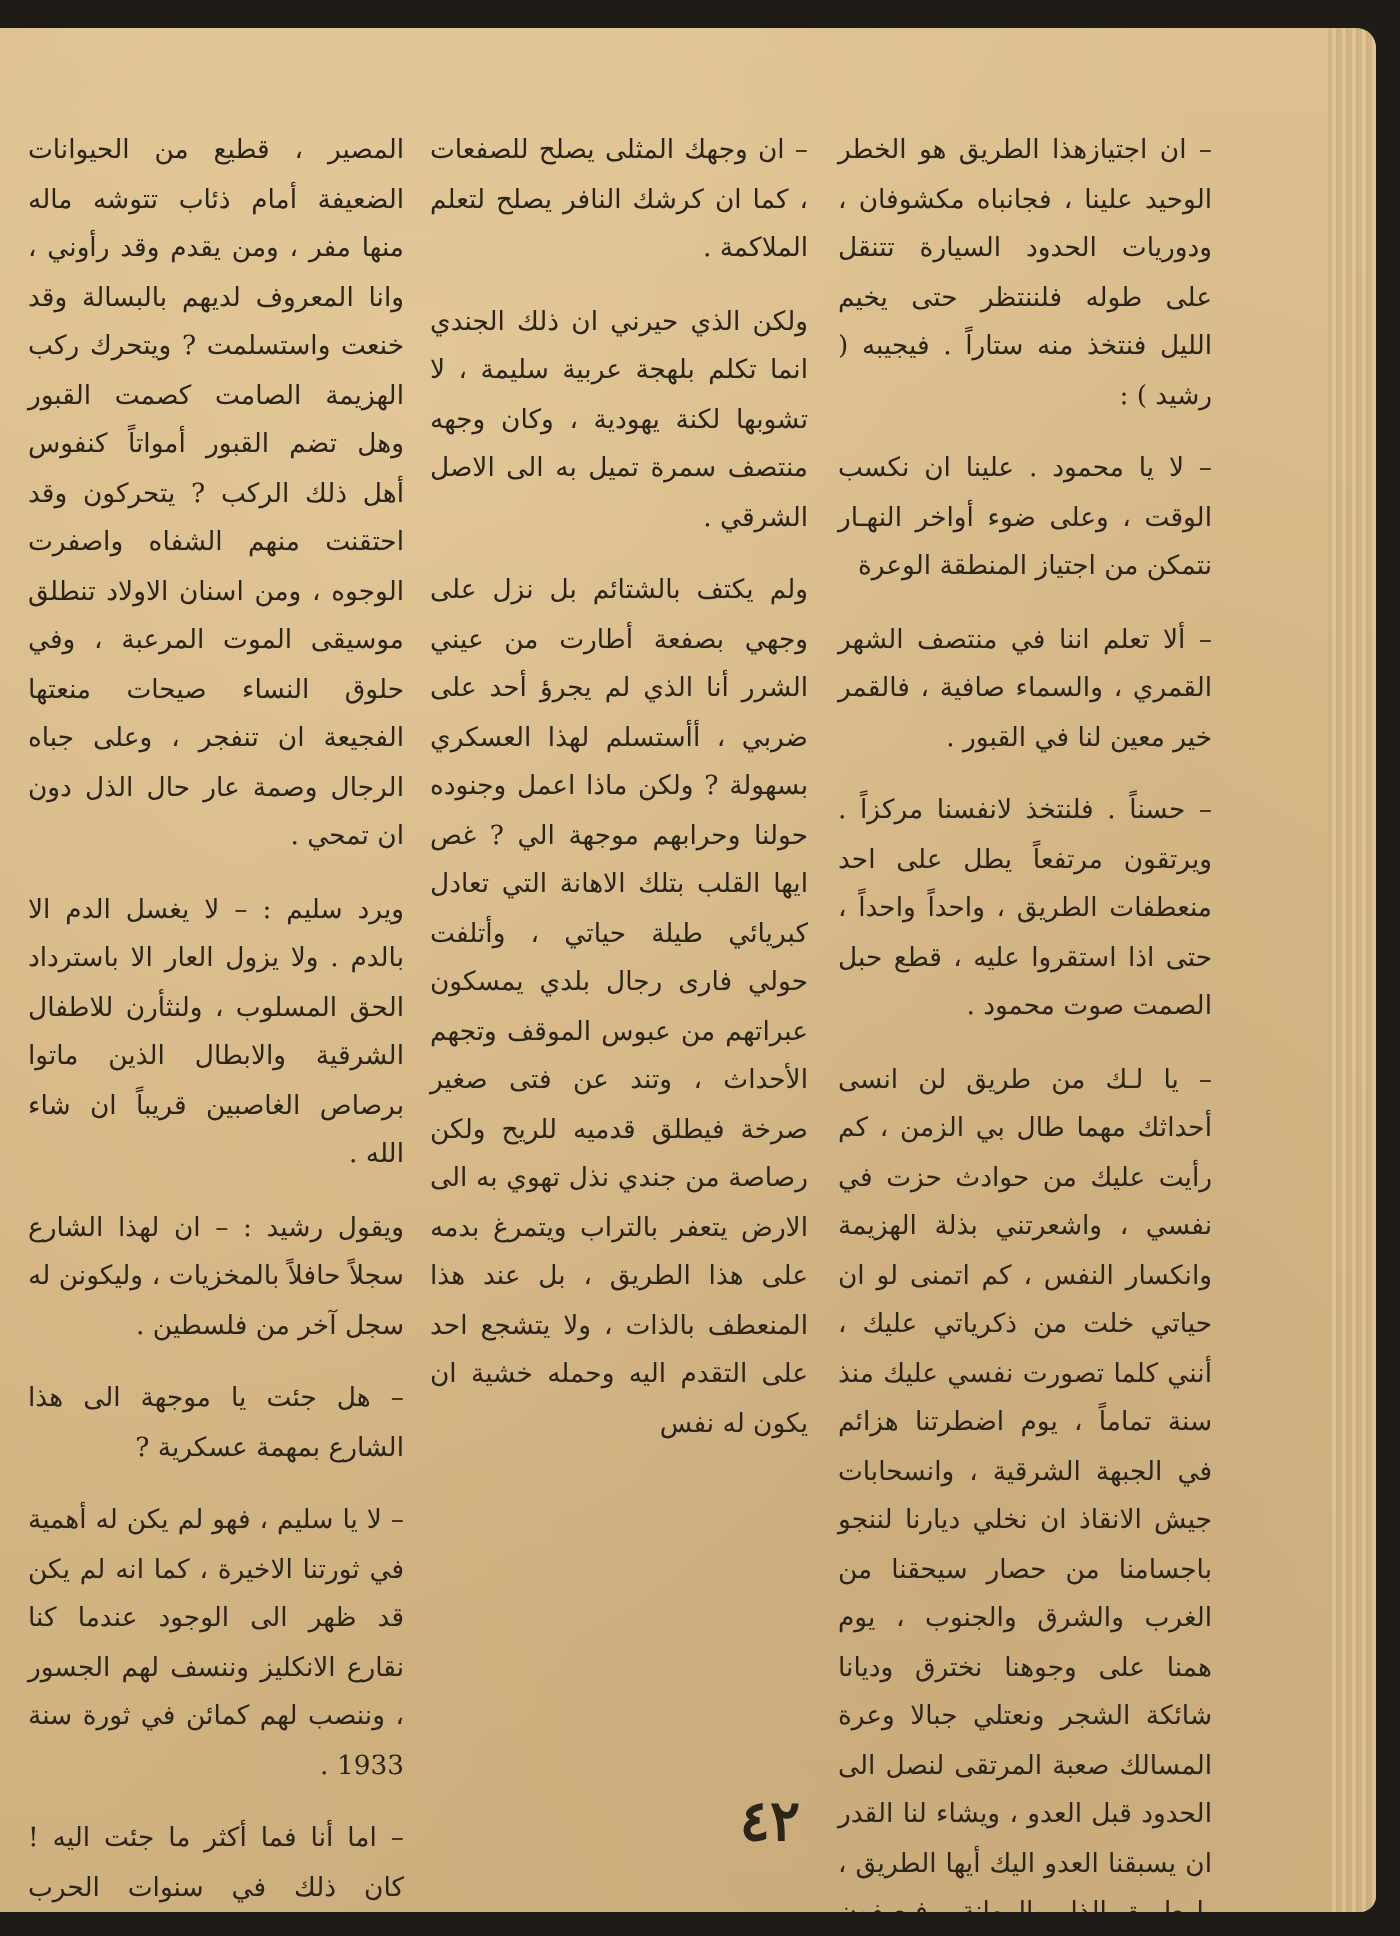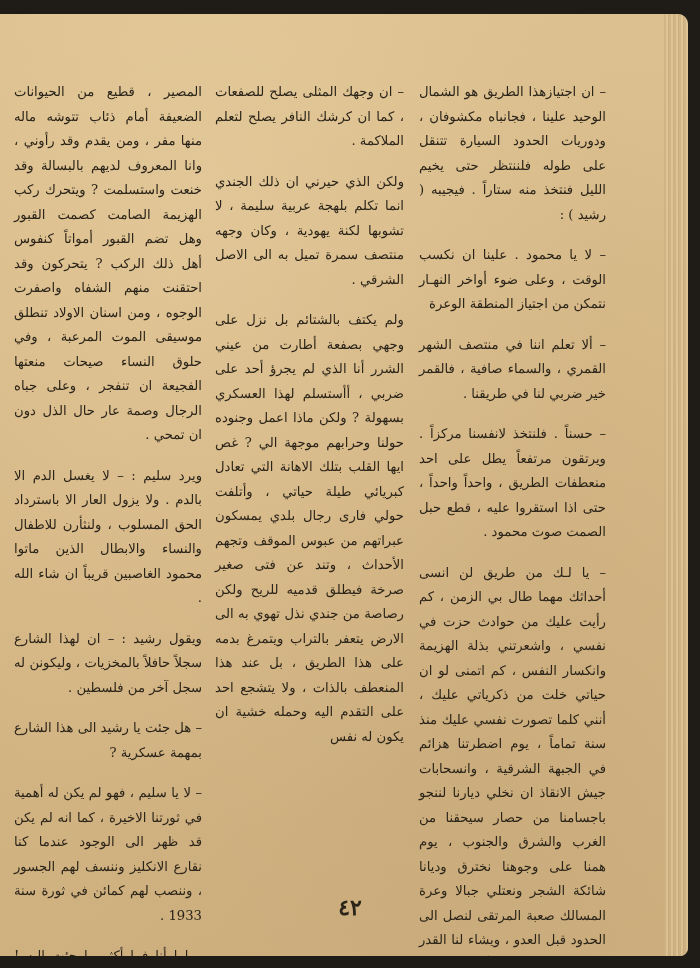--- a/index.html
+++ b/index.html
@@ -45,58 +45,57 @@
       text-align-last: right;
       font-family: "DejaVu Serif", serif;
       font-size: 13.2px;
       line-height: 24.5px;
       color: #2b2419;
     }
     .col-right  { left: 419px; width: 187px; }
     .col-middle { left: 215px; width: 189px; }
     .col-left   { left: 14px;  width: 188px; }
     .para {
-      margin: 16px 0 12px 0;
+      margin: 0 0 12px 0;
     }
     .page-number {
       position: absolute;
       left: 300px;
       top: 880px;
       width: 100px;
-      text-align: center;
       font-family: "DejaVu Serif", serif;
-      font-size: 22px;
+      font-size: 28px;
       font-weight: bold;
       color: #2b2419;
       direction: rtl;
     }
   </style>
 </head>
 <body>
 
 <div class="page">
   <div class="page-edges"></div>
 
   <div class="column col-right">
-    <p class="para">– ان اجتيازهذا الطريق هو الشمال الوحيد علينا ، فجانباه مكشوفان ، ودوريات الحدود السيارة تتنقل على طوله فلننتظر حتى يخيم الليل فنتخذ منه ستاراً . فيجيبه ( رشيد ) :</p>
+    <p class="para">– ان اجتيازهذا الطريق هو الخطر الوحيد علينا ، فجانباه مكشوفان ، ودوريات الحدود السيارة تتنقل على طوله فلننتظر حتى يخيم الليل فنتخذ منه ستاراً . فيجيبه ( رشيد ) :</p>
     <p class="para">– لا يا محمود . علينا ان نكسب الوقت ، وعلى ضوء أواخر النهـار نتمكن من اجتياز المنطقة الوعرة</p>
-    <p class="para">– ألا تعلم اننا في منتصف الشهر القمري ، والسماء صافية ، فالقمر خير ضربي لنا في طريقنا .</p>
+    <p class="para">– ألا تعلم اننا في منتصف الشهر القمري ، والسماء صافية ، فالقمر خير معين لنا في القبور .</p>
     <p class="para">– حسناً . فلنتخذ لانفسنا مركزاً . ويرتقون مرتفعاً يطل على احد منعطفات الطريق ، واحداً واحداً ، حتى اذا استقروا عليه ، قطع حبل الصمت صوت محمود .</p>
     <p class="para">– يا لـك من طريق لن انسى أحداثك مهما طال بي الزمن ، كم رأيت عليك من حوادث حزت في نفسي ، واشعرتني بذلة الهزيمة وانكسار النفس ، كم اتمنى لو ان حياتي خلت من ذكرياتي عليك ، أنني كلما تصورت نفسي عليك منذ سنة تماماً ، يوم اضطرتنا هزائم في الجبهة الشرقية ، وانسحابات جيش الانقاذ ان نخلي ديارنا لننجو باجسامنا من حصار سيحقنا من الغرب والشرق والجنوب ، يوم همنا على وجوهنا نخترق وديانا شائكة الشجر ونعتلي جبالا وعرة المسالك صعبة المرتقى لنصل الى الحدود قبل العدو ، ويشاء لنا القدر ان يسبقنا العدو اليك أيها الطريق ، يا طريق الذل والمهانة ، فيصفون الرجال والنساء والاولاد والدواب ، الدواب تكاد تئن من وطأة الحمل الذي تنوء به ، والاولاد يرتجفون</p>
   </div>
 
   <div class="column col-middle">
     <p class="para">– ان وجهك المثلى يصلح للصفعات ، كما ان كرشك النافر يصلح لتعلم الملاكمة .</p>
     <p class="para">ولكن الذي حيرني ان ذلك الجندي انما تكلم بلهجة عربية سليمة ، لا تشوبها لكنة يهودية ، وكان وجهه منتصف سمرة تميل به الى الاصل الشرقي .</p>
     <p class="para">ولم يكتف بالشتائم بل نزل على وجهي بصفعة أطارت من عيني الشرر أنا الذي لم يجرؤ أحد على ضربي ، أأستسلم لهذا العسكري بسهولة ? ولكن ماذا اعمل وجنوده حولنا وحرابهم موجهة الي ? غص ايها القلب بتلك الاهانة التي تعادل كبريائي طيلة حياتي ، وأتلفت حولي فارى رجال بلدي يمسكون عبراتهم من عبوس الموقف وتجهم الأحداث ، وتند عن فتى صغير صرخة فيطلق قدميه للريح ولكن رصاصة من جندي نذل تهوي به الى الارض يتعفر بالتراب ويتمرغ بدمه على هذا الطريق ، بل عند هذا المنعطف بالذات ، ولا يتشجع احد على التقدم اليه وحمله خشية ان يكون له نفس</p>
   </div>
 
   <div class="column col-left">
     <p class="para">المصير ، قطيع من الحيوانات الضعيفة أمام ذئاب تتوشه ماله منها مفر ، ومن يقدم وقد رأوني ، وانا المعروف لديهم بالبسالة وقد خنعت واستسلمت ? ويتحرك ركب الهزيمة الصامت كصمت القبور وهل تضم القبور أمواتاً كنفوس أهل ذلك الركب ? يتحركون وقد احتقنت منهم الشفاه واصفرت الوجوه ، ومن اسنان الاولاد تنطلق موسيقى الموت المرعبة ، وفي حلوق النساء صيحات منعتها الفجيعة ان تنفجر ، وعلى جباه الرجال وصمة عار حال الذل دون ان تمحي .</p>
-    <p class="para">ويرد سليم : – لا يغسل الدم الا بالدم . ولا يزول العار الا باسترداد الحق المسلوب ، ولنثأرن للاطفال والنساء والابطال الذين ماتوا محمود الغاصبين قريباً ان شاء الله .</p>
+    <p class="para">ويرد سليم : – لا يغسل الدم الا بالدم . ولا يزول العار الا باسترداد الحق المسلوب ، ولنثأرن للاطفال الشرقية والابطال الذين ماتوا برصاص الغاصبين قريباً ان شاء الله .</p>
     <p class="para">ويقول رشيد : – ان لهذا الشارع سجلاً حافلاً بالمخزيات ، وليكونن له سجل آخر من فلسطين .</p>
-    <p class="para">– هل جئت يا رشيد الى هذا الشارع بمهمة عسكرية ?</p>
+    <p class="para">– هل جئت يا موجهة الى هذا الشارع بمهمة عسكرية ?</p>
     <p class="para">– لا يا سليم ، فهو لم يكن له أهمية في ثورتنا الاخيرة ، كما انه لم يكن قد ظهر الى الوجود عندما كنا نقارع الانكليز وننسف لهم الجسور ، وننصب لهم كمائن في ثورة سنة 1933 .</p>
     <p class="para">– اما أنا فما أكثر ما جئت اليه ! كان ذلك في سنوات الحرب العالمية ، وبعد انشائه بزمن قصير ، كنا نأتي لاجراء المناورات الحية عليه ، والتمرن على طبيعة الارض التي تجاوره ، ولتشديد الحراسة عليه من ان تتقدم الى فلسطين قوات من الشمال ، فلقد</p>
   </div>
 
   <div class="page-number">٤٢</div>
 </div>
 
 </body></html>

